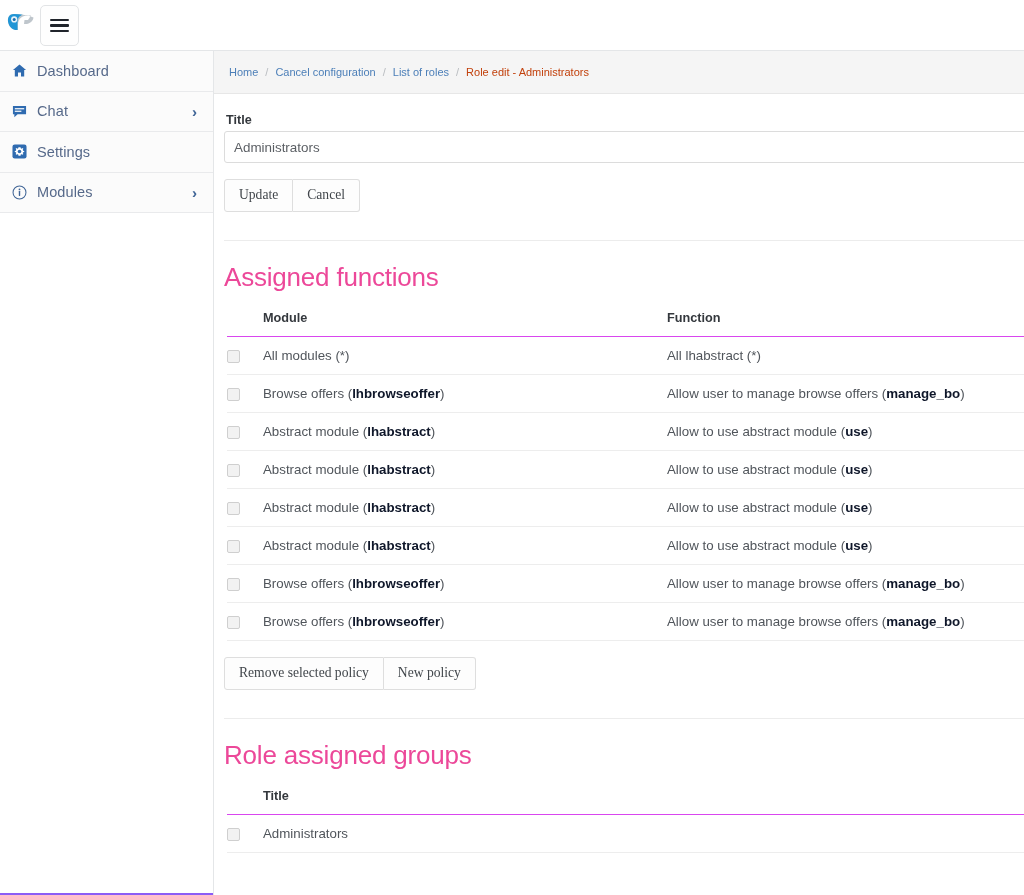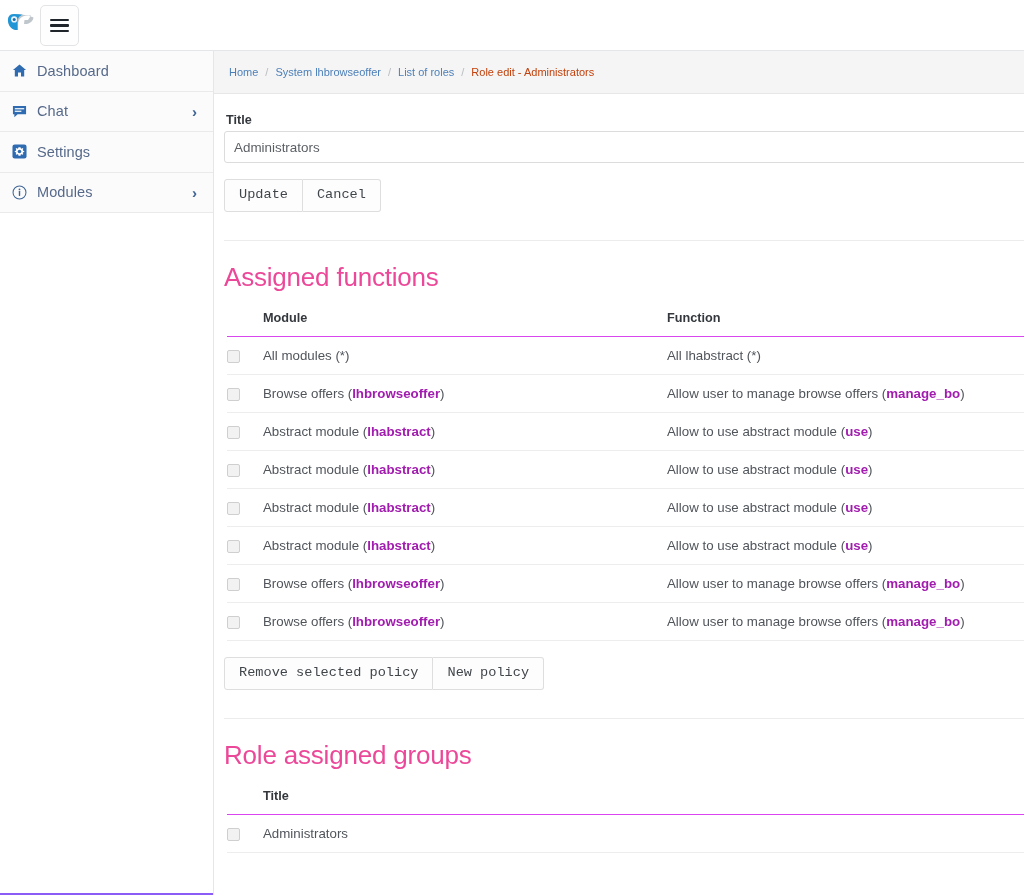--- a/index.html
+++ b/index.html
@@ -118,21 +118,21 @@
     border: 1px solid #dcdcdc;
     border-radius: 3px;
     background: #fff;
     outline: none;
   }
 
   .btn-group { display: flex; margin-top: 16px; }
   .btn {
     background: #fdfdfd;
     border: 1px solid #dedede;
-    font-family: Liberation Mono, monospace;
+    font-family: Liberation Serif, serif;
     font-size: 13.6px;
     color: #41464b;
     padding: 7px 14px;
     cursor: pointer;
     line-height: 1.25;
   }
   .btn + .btn { border-left: none; }
   .btn-group .btn:first-child { border-radius: 3px 0 0 3px; }
   .btn-group .btn:last-child  { border-radius: 0 3px 3px 0; }
 
@@ -184,21 +184,21 @@
 
   .cb {
     width: 13px; height: 13px;
     border: 1px solid #cfcfcf;
     border-radius: 2px;
     background: #f2f2f2;
     display: inline-block;
     vertical-align: middle;
     cursor: pointer;
   }
-  .code { font-weight: bold; color: #a21caf; }
+  .code { font-weight: bold; color: #0f172a; }
 </style>
 </head>
 <body>
 
 <div class="topbar">
 
   <div class="logo">
     <svg viewBox="0 0 34 34" width="34" height="34">
       <path d="M10 6 C4.5 6 3 11 4.5 15.5 C5.8 19.4 9 22 12.5 22 L14 22 L14 17
                C14 11 18 7.5 23 7.5 L27 7.5 L24 12 L20.5 12 L20 16
@@ -274,21 +274,21 @@
     </li>
   </ul>
   <div class="sidebar-rest"></div>
 </nav>
 
 <main class="content">
 
   <div class="breadcrumb">
     <span class="crumb">Home</span>
     <span class="crumb-sep">/</span>
-    <span class="crumb">System lhbrowseoffer</span>
+    <span class="crumb">Cancel configuration</span>
     <span class="crumb-sep">/</span>
     <span class="crumb">List of roles</span>
     <span class="crumb-sep">/</span>
     <span class="crumb active">Role edit - Administrators</span>
   </div>
 
   <div class="inner">
 
 
     <div class="field-label">Title</div>

